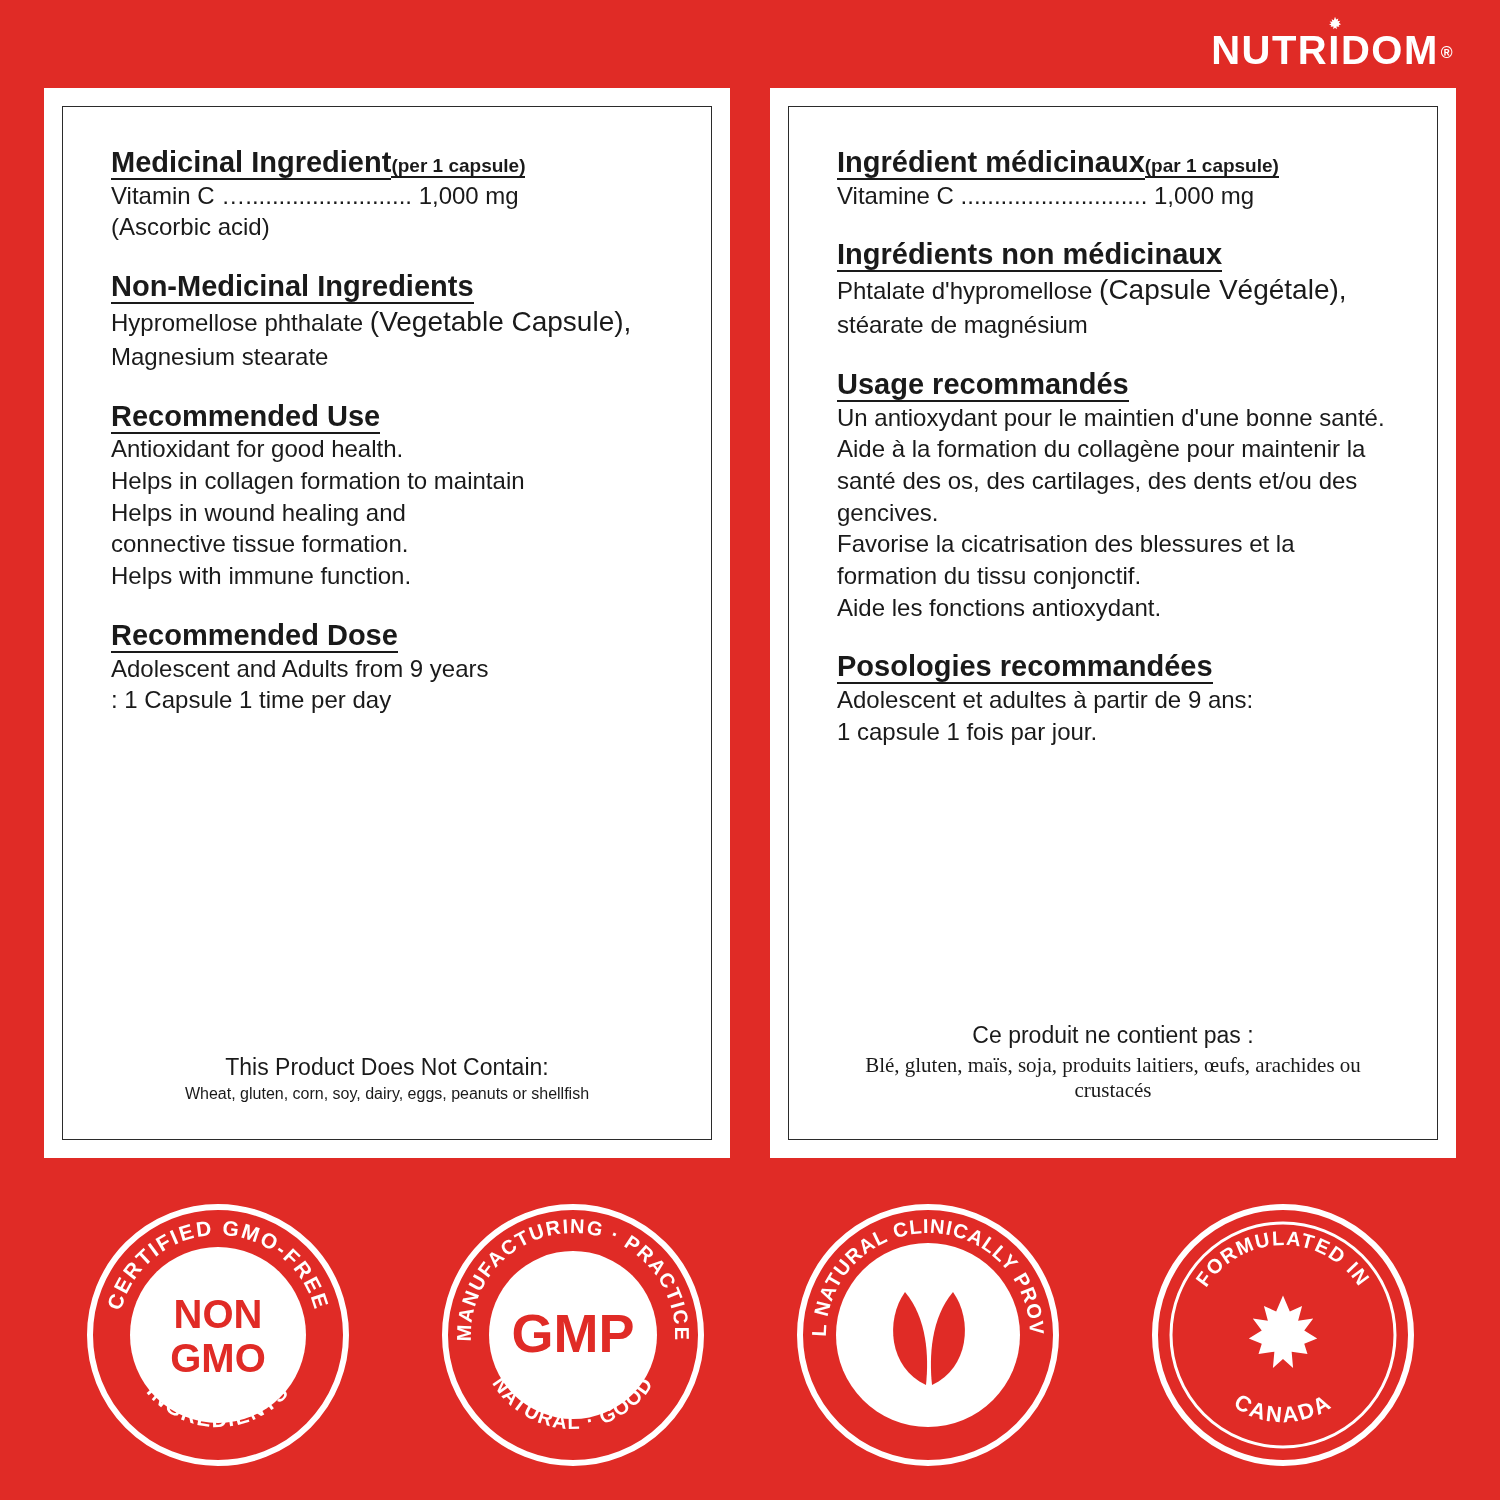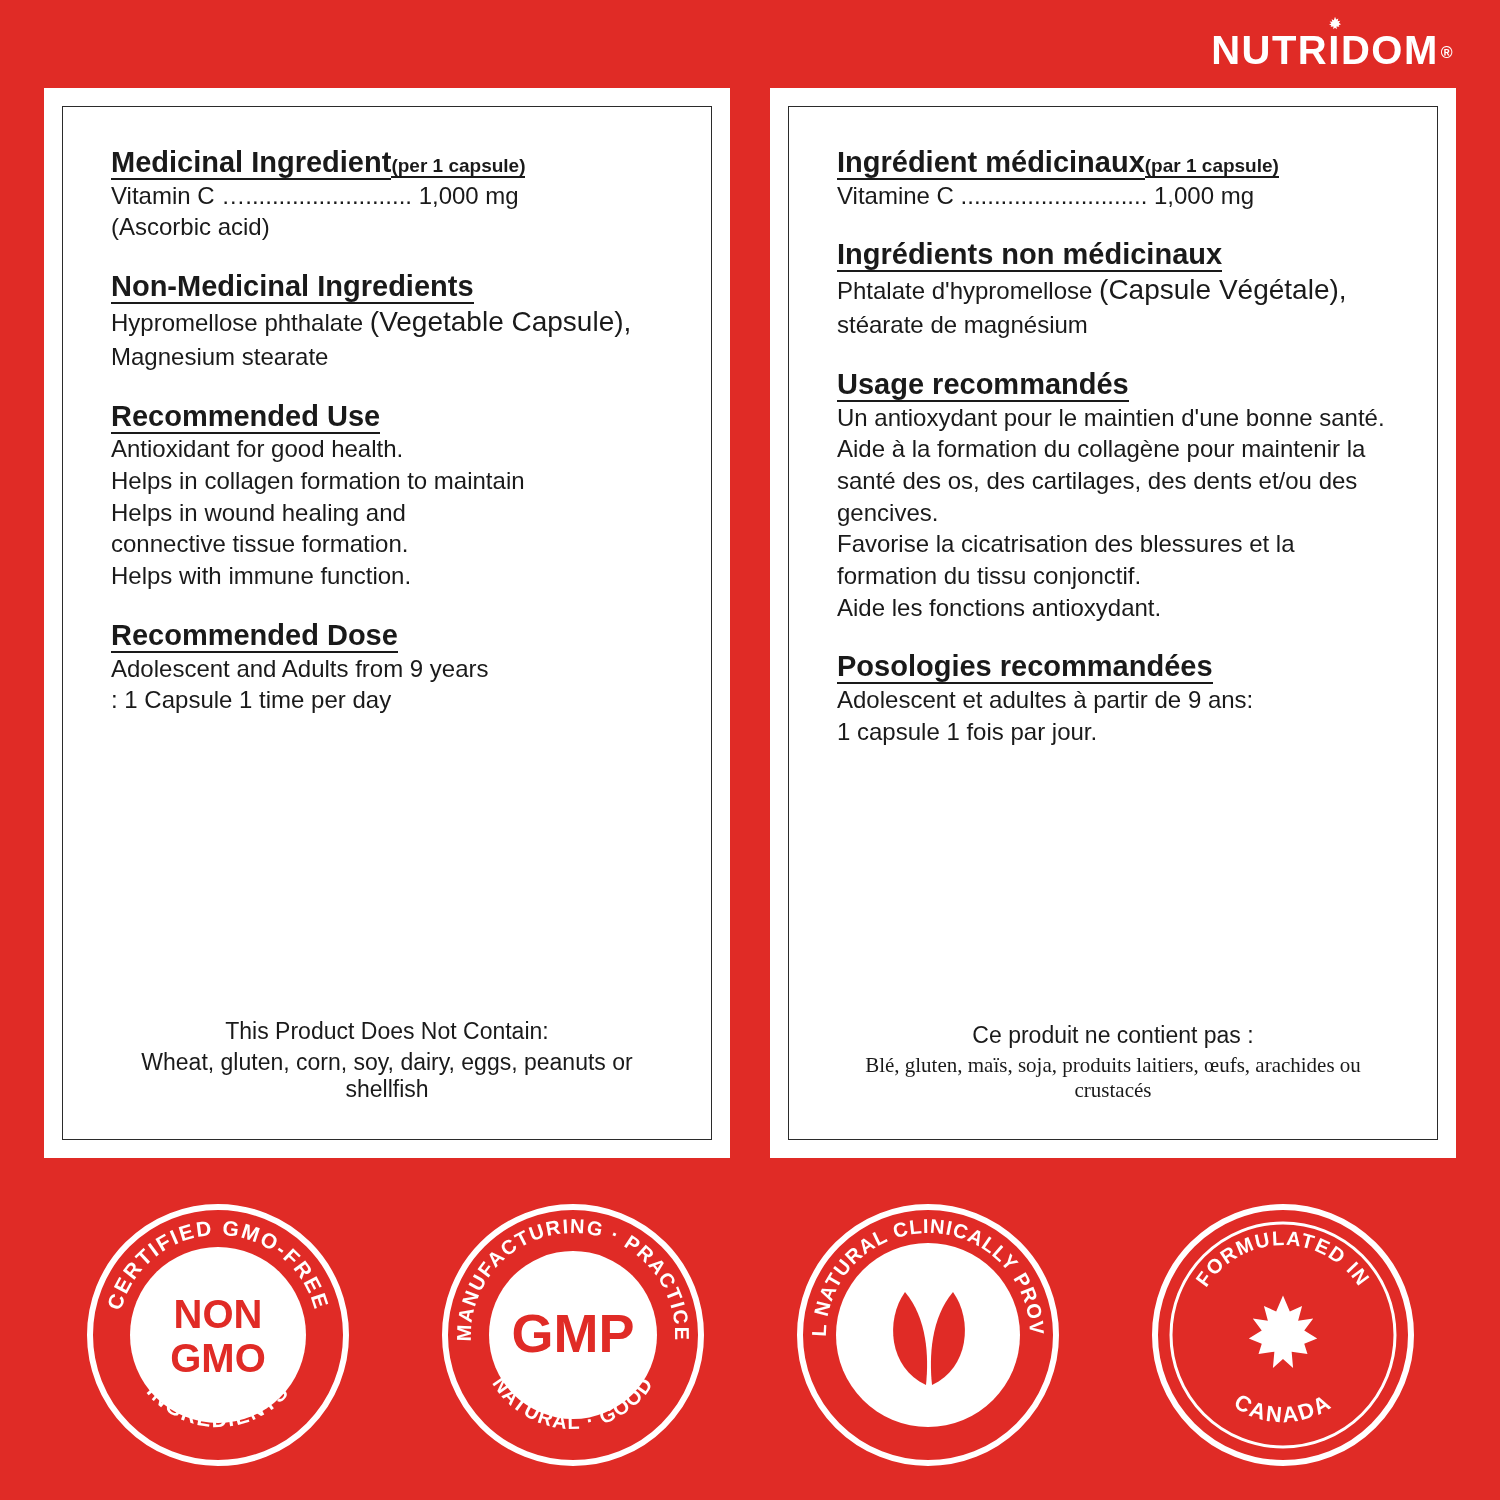--- a/index.html
+++ b/index.html
@@ -106,21 +106,21 @@
     text-align: center;
     padding-bottom: 12px;
   }
   .bottom-note .t1 {
     font-size: 23px;
     font-weight: normal;
     color: #1a1a1a;
     margin-bottom: 4px;
   }
   .bottom-note .t2 {
-    font-size: 23px;
+    font-size: 16px;
     color: #1a1a1a;
   }
   .panel-fr .bottom-note .t1 {
     font-weight: normal;
   }
   .panel-fr .bottom-note .t2 {
     font-size: 21px;
     font-family: Liberation Serif, serif;
   }
 

